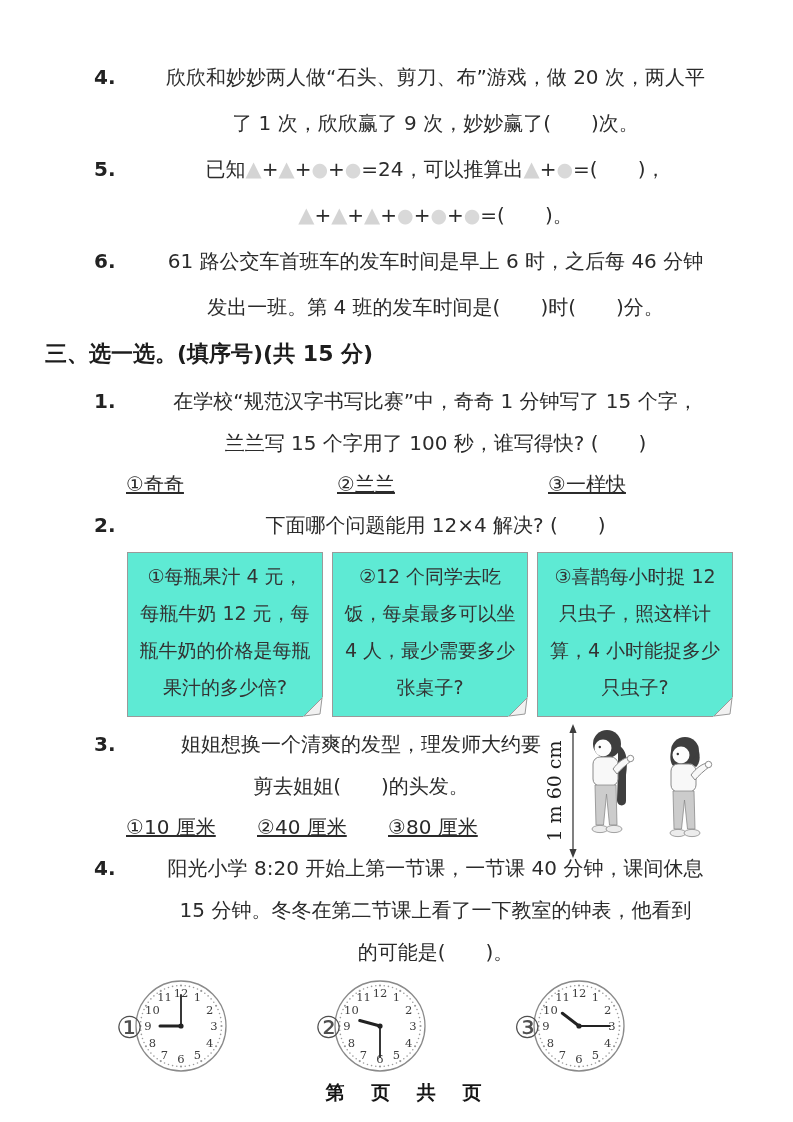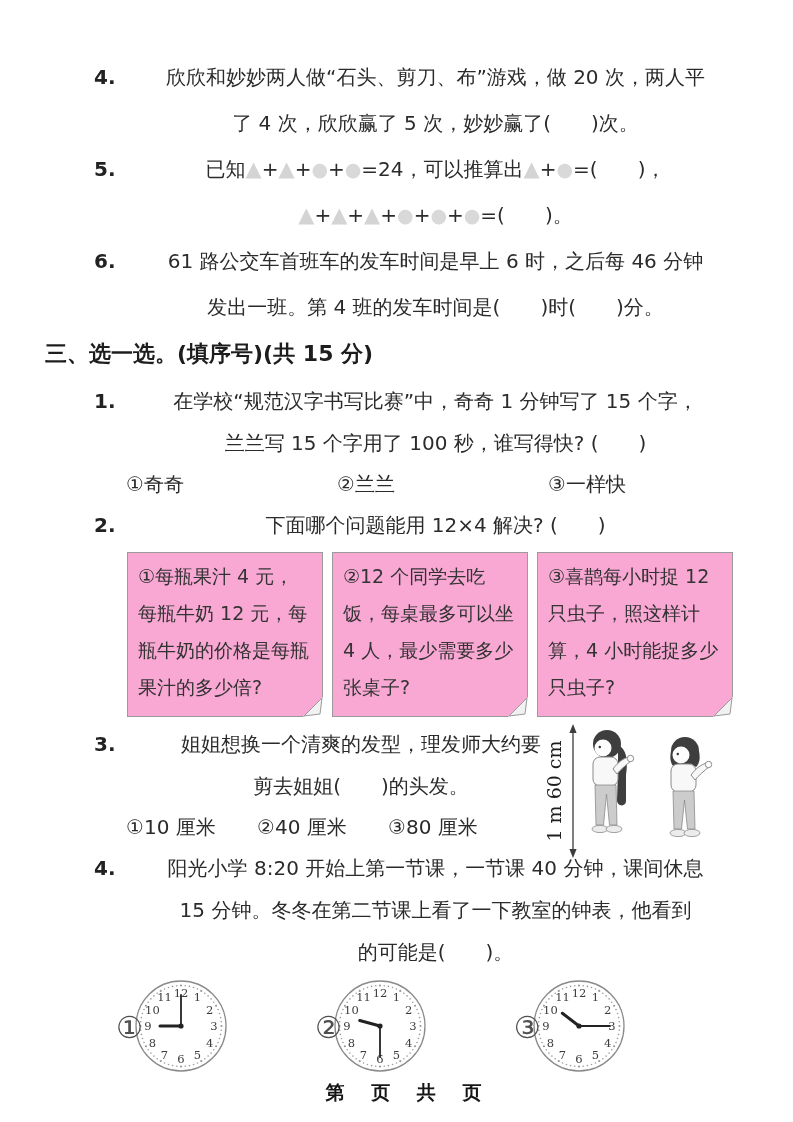--- a/index.html
+++ b/index.html
@@ -15,31 +15,31 @@
   .ln{white-space:nowrap;text-align:center;}
 
   
   .sec{margin:6px 8px 8px 45px;font-size:22px;font-weight:700;color:#1d1d1d;line-height:36px;}
 
   
   .tri{color:#d4d4d4;font-size:21px;}
   .cir{color:#d9d9d9;font-size:19px;}
 
   
-  .optrow{display:flex;line-height:40px;font-size:20px;}
+  .optrow{display:flex;line-height:40px;font-size:20px;text-decoration:underline;}
   .optrow .opt{white-space:nowrap;}
   .optrow.w1 .opt{width:211px;}
   .optrow.w1 .opt:last-child{width:auto;text-align:right;}
   .optrow.w3 .opt{width:131px;}
   .optrow.w3 .opt:last-child{width:auto;}
 
   
   .boxrow{display:flex;gap:9px;margin:6px 48px 6px 127px;}
-  .notebox{position:relative;width:174px;height:150px;border:1px solid #9a9a9a;background:#f9a8d4;
-           padding:5px 10px 8px;font-size:19px;line-height:37px;color:#333;}
+  .notebox{position:relative;width:174px;height:150px;border:1px solid #9a9a9a;background:#5eead4;
+           padding:5px 10px 8px;font-size:19px;line-height:37px;color:#333;text-align:center;}
   .fold{position:absolute;right:-1px;bottom:-1px;display:block;}
 
   
   .q3{position:relative;margin-top:0;}
   .q3 .txt{width:470px;}
   .q3art{position:absolute;left:542px;top:0px;width:208px;height:136px;}
 
   
   .clockrow{display:flex;align-items:center;margin:5px 0 0 116px;}
   .clockunit{display:flex;align-items:center;}
@@ -53,21 +53,21 @@
 </head>
 <body>
 
 <div class="page">
   <main class="content">
 
     <section class="p2">
       <div class="q">
         <span class="qnum">4.</span>
         <div class="ln">欣欣和妙妙两人做“石头、剪刀、布”游戏，做 20 次，两人平</div>
-        <div class="ln">了 4 次，欣欣赢了 5 次，妙妙赢了(　　)次。</div>
+        <div class="ln">了 1 次，欣欣赢了 9 次，妙妙赢了(　　)次。</div>
       </div>
       <div class="q">
         <span class="qnum">5.</span>
         <div class="ln">已知<span class="tri">▲</span>+<span class="tri">▲</span>+<span class="cir">●</span>+<span class="cir">●</span>=24，可以推算出<span class="tri">▲</span>+<span class="cir">●</span>=(　　)，</div>
         <div class="ln"><span class="tri">▲</span>+<span class="tri">▲</span>+<span class="tri">▲</span>+<span class="cir">●</span>+<span class="cir">●</span>+<span class="cir">●</span>=(　　)。</div>
       </div>
       <div class="q">
         <span class="qnum">6.</span>
         <div class="ln">61 路公交车首班车的发车时间是早上 6 时，之后每 46 分钟</div>
         <div class="ln">发出一班。第 4 班的发车时间是(　　)时(　　)分。</div>

